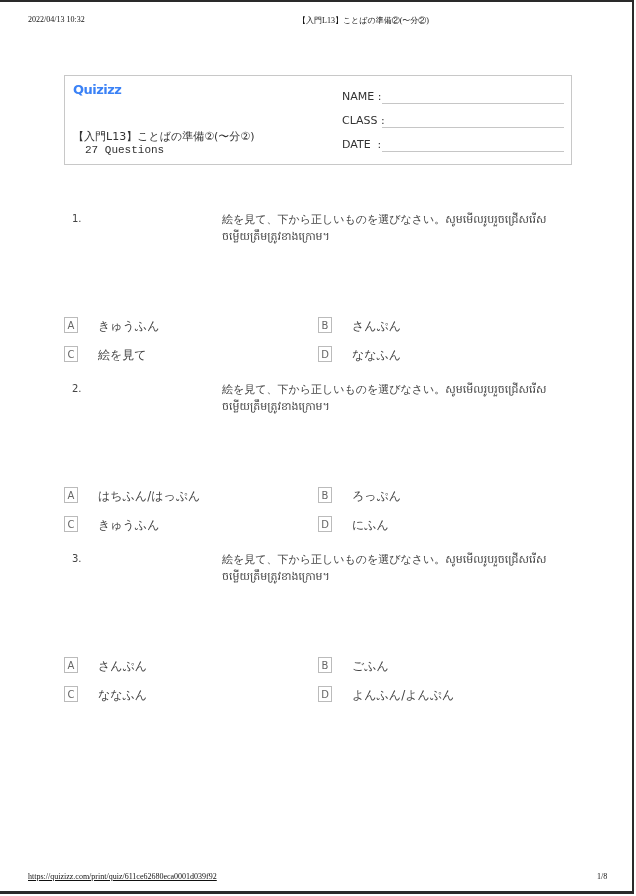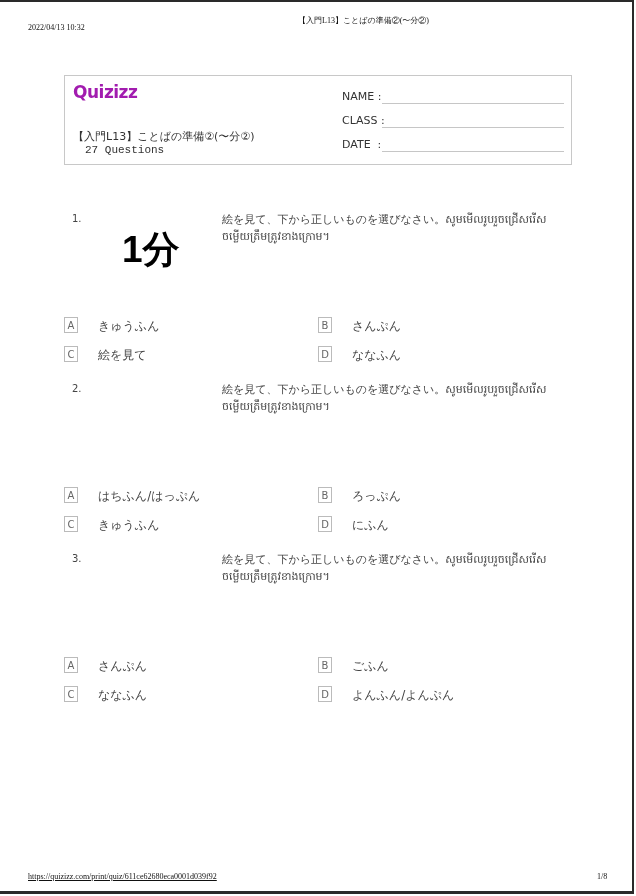--- a/index.html
+++ b/index.html
@@ -11,33 +11,33 @@
     position:absolute; left:0; top:0; width:634px; height:894px;
     border-top:2px solid #2a2a2a; border-right:2px solid #2a2a2a; border-bottom:3px solid #2a2a2a;
     box-sizing:border-box;
   }
   .print-header, .print-footer {
     position:absolute; left:0; width:636px;
     font-family:"Liberation Serif", serif; font-size:8px; color:#111;
   }
   .print-header { top:15px; }
   .print-footer { top:872px; }
-  .ph-date { position:absolute; left:28px;margin-top:8px; }
+  .ph-date { position:absolute; left:28px; }
   .ph-title { position:absolute; left:298px; }
   .pf-url { position:absolute; left:28px;text-decoration:underline; }
   .pf-page { position:absolute; left:597px; }
 
   .head-box {
     position:absolute; left:64px; top:75px; width:508px; height:90px;
     border:1px solid #c8c8c8; box-sizing:border-box;
   }
   .logo {
     position:absolute; left:8px; top:6px;
-    font-family:"DejaVu Sans", sans-serif; font-weight:bold; font-size:17px;
-    color:#a21caf; letter-spacing:-0.5px;
+    font-family:"DejaVu Sans", sans-serif; font-weight:bold; font-size:13px;
+    color:#3b82f6; letter-spacing:-0.5px;
   }
   .quiz-title { position:absolute; left:8px; top:53px; font-size:11px; color:#333; }
   .quiz-count { position:absolute; left:20px; top:68px; font-size:11px; color:#333;font-family:Liberation Mono, monospace; }
   .field { position:absolute; left:277px; font-size:11px; color:#333; }
   .field-label { position:absolute; left:0; top:0; white-space:pre; }
   .field-line {
     position:absolute; left:40px; top:13px; width:182px; height:0;
     border-bottom:1px solid #c6c6c6;
   }
 
@@ -83,21 +83,20 @@
     <span class="field-line"></span>
   </div>
   <div class="field" style="top:62px;">
     <span class="field-label">DATE  :</span>
     <span class="field-line"></span>
   </div>
 </div>
 
 <div class="question" style="top:213px;">
   <div class="q-num">1.</div>
-  <div class="q-image">1分</div>
   <div class="q-text">絵を見て、下から正しいものを選びなさい。សូមមើលរូបរួចជ្រើសរើសចម្លើយត្រឹមត្រូវខាងក្រោម។</div>
   <div class="option" style="left:0; top:104px;">
     <span class="opt-letter">A</span>
     <span class="opt-text">きゅうふん</span>
   </div>
   <div class="option" style="left:254px; top:104px;">
     <span class="opt-letter">B</span>
     <span class="opt-text">さんぷん</span>
   </div>
   <div class="option" style="left:0; top:133px;">

